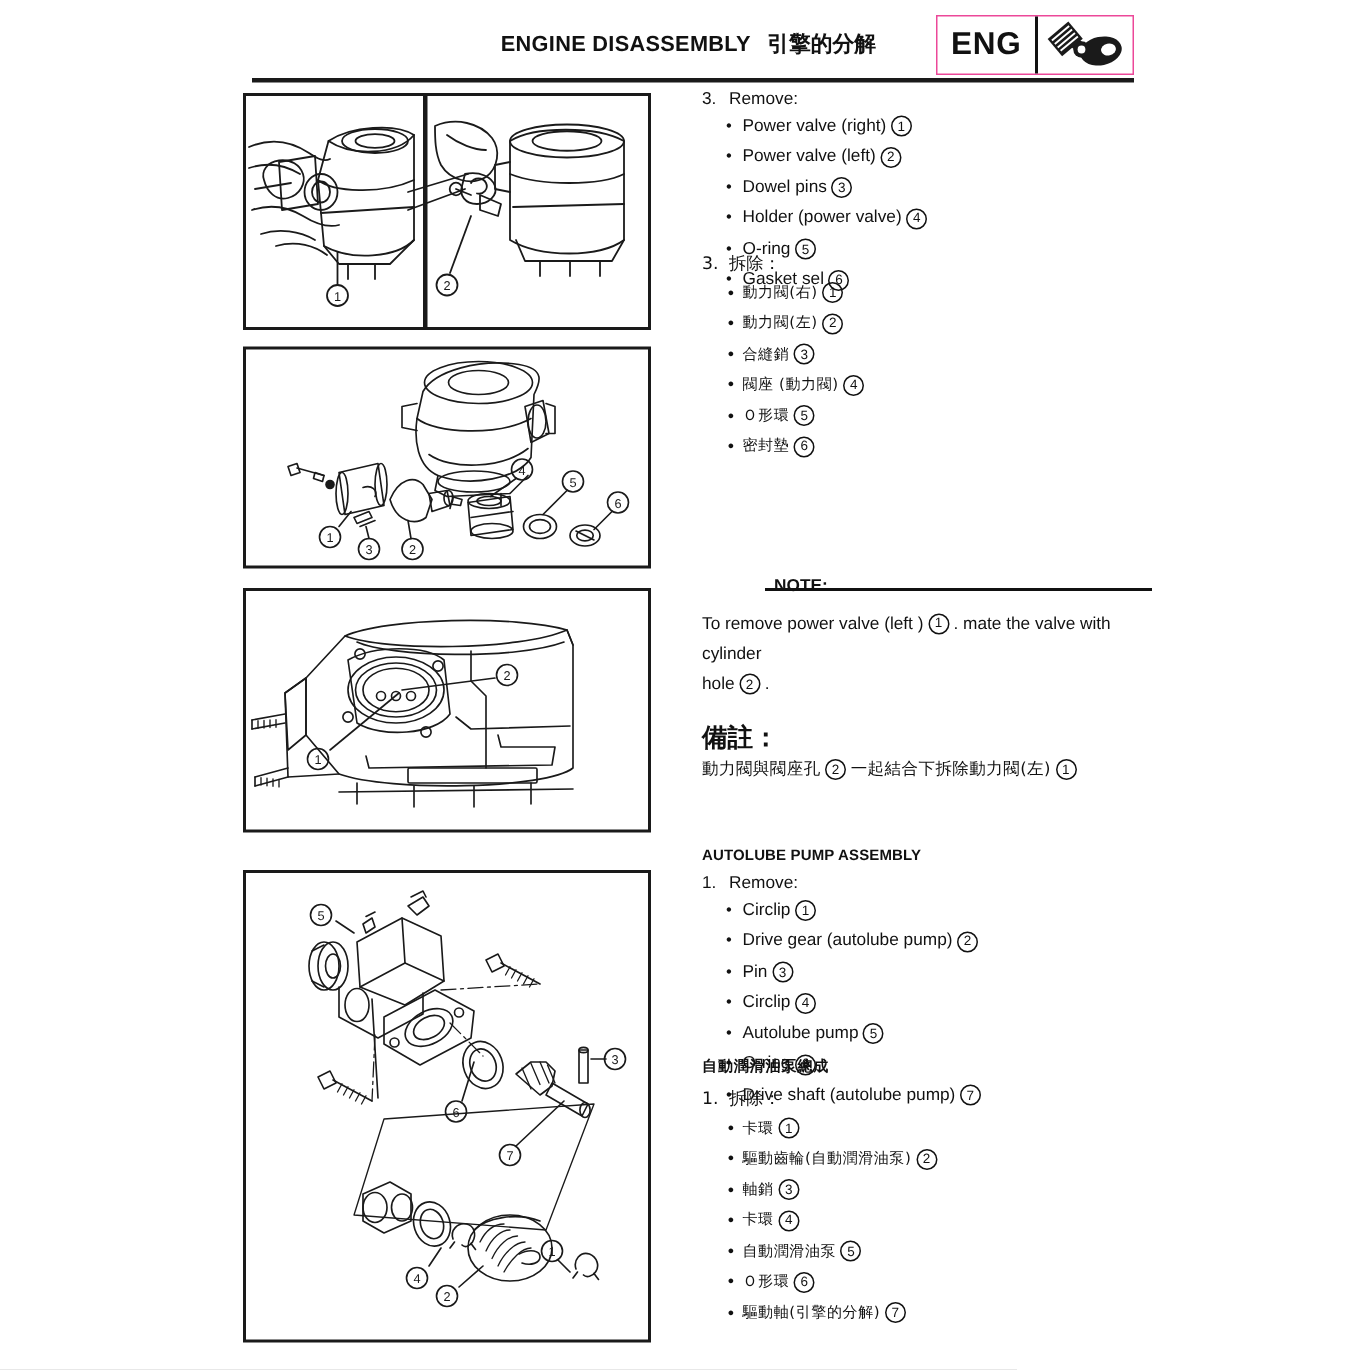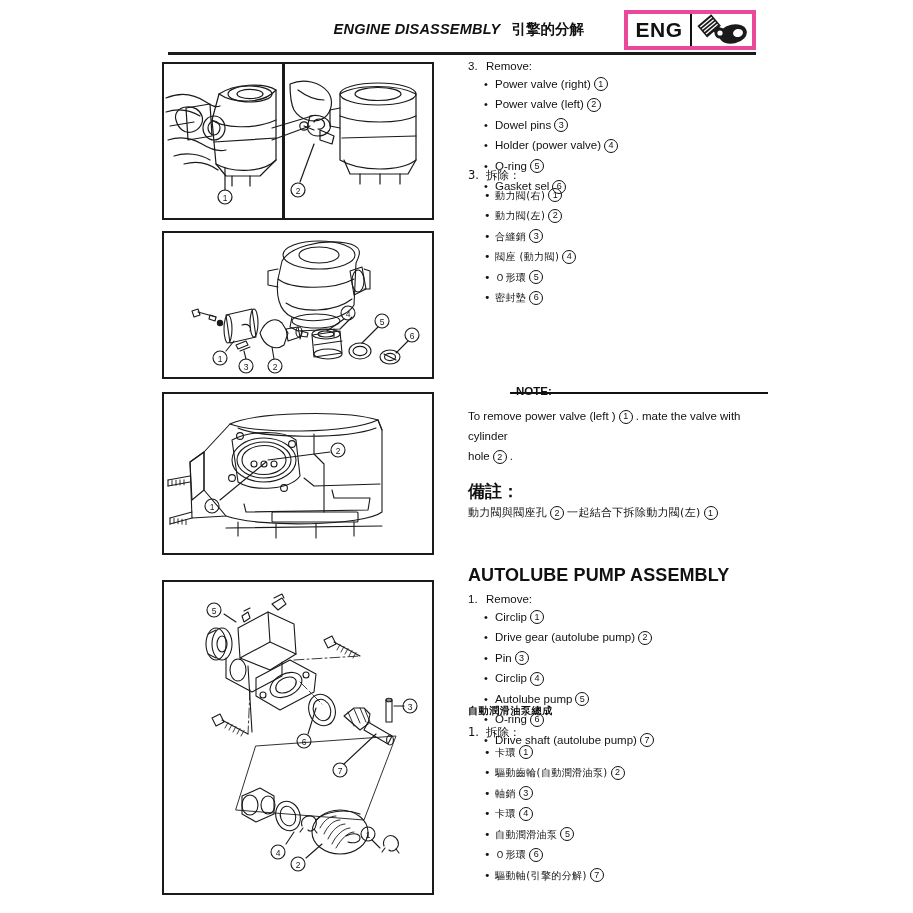--- a/index.html
+++ b/index.html
@@ -4,28 +4,28 @@
 <style>
   html,body{margin:0;padding:0;background:#d8d8d8;}
   body{font-family:"Liberation Sans","DejaVu Sans",sans-serif;}
   #page{
     position:relative;width:913px;height:913px;background:#ffffff;overflow:hidden;
   }
 
   
   #header{position:absolute;left:168px;top:14px;width:588px;height:42px;}
   #header-title-wrap{position:absolute;right:172px;top:6px;white-space:nowrap;}
-  .hdr-en{font-size:14.5px;font-weight:bold;letter-spacing:.2px;color:#111;font-style:italic;}
+  .hdr-en{font-size:14.5px;font-weight:bold;letter-spacing:.2px;color:#111;}
   .hdr-cn{font-size:14.5px;font-weight:bold;margin-left:11px;color:#111;
           font-family:"DejaVu Sans","Liberation Sans",sans-serif;}
   #header-rule{position:absolute;left:168px;top:52px;width:588px;height:3px;background:#1a1a1a;}
 
   
   #eng-box{position:absolute;left:624px;top:10px;width:132px;height:40px;
-           border:4px solid #ec4899;background:#fff;display:flex;box-sizing:border-box;}
+           border:1px solid #ec4899;background:#fff;display:flex;box-sizing:border-box;}
   #eng-label{width:66px;display:flex;align-items:center;justify-content:center;
              font-size:21px;font-weight:bold;letter-spacing:.5px;color:#111;}
   #eng-icon-cell{width:64px;border-left:2px solid #111;display:flex;align-items:center;justify-content:center;}
 
   
   .panel{position:absolute;border:2.5px solid #1a1a1a;background:#fff;box-sizing:border-box;}
   #panel-1{left:162px;top:62px;width:272px;height:158px;}
   #panel-2{left:162px;top:231px;width:272px;height:148px;}
   #panel-3{left:162px;top:392px;width:272px;height:163px;}
   #panel-4{left:162px;top:580px;width:272px;height:315px;}
@@ -57,21 +57,21 @@
         font-size:9px;line-height:1;margin:0 3px;vertical-align:middle;
         font-family:"Liberation Sans",sans-serif;box-sizing:border-box;}
 
   
   .note-head{position:relative;font-size:11.5px;font-weight:bold;color:#111;margin-bottom:9px;padding-left:48px;}
   .note-head .rule{position:absolute;left:42px;right:0;top:7px;height:1.5px;background:#111;}
   .note-body{font-size:11.5px;color:#111;line-height:1.75;}
   .note-cn-head{font-size:17px;font-weight:bold;margin:14px 0 2px 0;color:#111;}
   .note-cn-body{font-size:11px;color:#111;letter-spacing:.3px;}
 
-  .sec-title{font-size:18px;font-weight:bold;color:#111;margin-bottom:7px;letter-spacing:.1px;}
+  .sec-title{font-size:10px;font-weight:bold;color:#111;margin-bottom:7px;letter-spacing:.1px;}
   .sec-title.cn{font-size:10px;letter-spacing:.6px;}
 </style>
 </head>
 <body>
 
 <div id="page">
 
   <div id="header">
     <div id="header-title-wrap">
       <span class="hdr-en">ENGINE DISASSEMBLY</span><span class="hdr-cn cn">引擎的分解</span>

